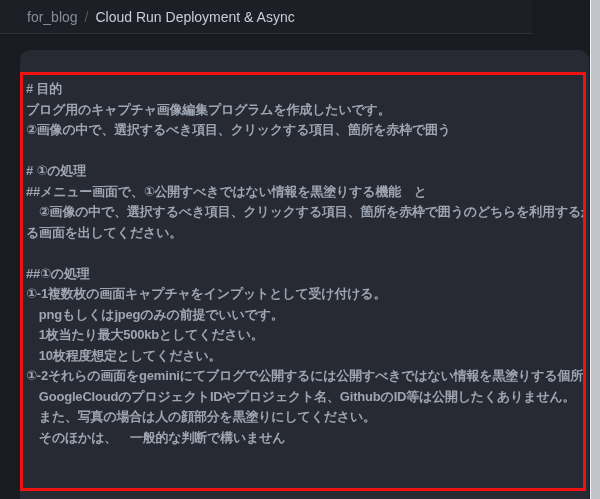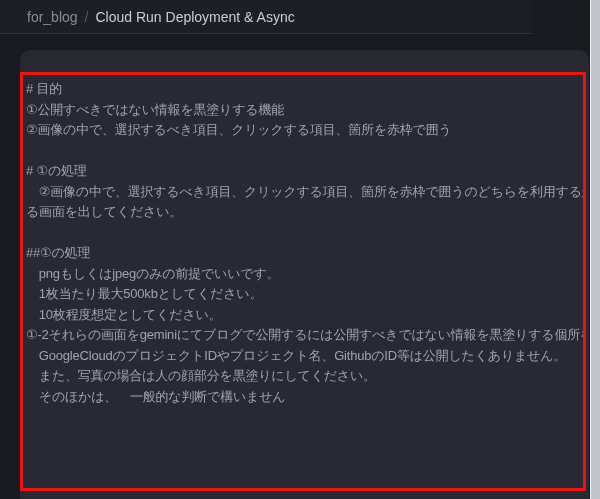--- a/index.html
+++ b/index.html
@@ -44,20 +44,21 @@
   .prompt-text{
     color:var(--text);
     font-size:13px;
     line-height:20.5px;
     letter-spacing:-0.2px;
   }
   .line{
     white-space:pre;
     min-height:20.5px;
     overflow:hidden;
+    font-weight:bold;
   }
   .annotation-box{
     position:absolute;left:20px;top:72px;width:566px;height:419px;
     border:3px solid var(--red-frame);
     z-index:3;
     pointer-events:none;
   }
   .scrollbar{
     position:absolute;top:0;right:0;width:10px;height:499px;
     background:var(--scrollbar);
@@ -72,28 +73,30 @@
   <nav class="breadcrumb">
     <span class="crumb-folder">for_blog</span>
     <span class="crumb-sep">/</span>
     <span class="crumb-title">Cloud Run Deployment &amp; Async</span>
   </nav>
 </div>
 
 <div class="prompt-panel">
   <div class="prompt-text">
       <div class="line"># 目的</div>
-      <div class="line">①公開すべきではない情報を黒塗りする機能</div>
+      <div class="line">ブログ用のキャプチャ画像編集プログラムを作成したいです。</div>
       <div class="line">②画像の中で、選択するべき項目、クリックする項目、箇所を赤枠で囲う</div>
       <div class="line"></div>
       <div class="line"># ①の処理</div>
+      <div class="line">##メニュー画面で、①公開すべきではない情報を黒塗りする機能　と</div>
       <div class="line">　②画像の中で、選択するべき項目、クリックする項目、箇所を赤枠で囲うのどちらを利用するか選択す</div>
       <div class="line">る画面を出してください。</div>
       <div class="line"></div>
       <div class="line">##①の処理</div>
+      <div class="line">①-1複数枚の画面キャプチャをインプットとして受け付ける。</div>
       <div class="line">　pngもしくはjpegのみの前提でいいです。</div>
       <div class="line">　1枚当たり最大500kbとしてください。</div>
       <div class="line">　10枚程度想定としてください。</div>
       <div class="line">①-2それらの画面をgeminiにてブログで公開するには公開すべきではない情報を黒塗りする個所を</div>
       <div class="line">　GoogleCloudのプロジェクトIDやプロジェクト名、GithubのID等は公開したくありません。</div>
       <div class="line">　また、写真の場合は人の顔部分を黒塗りにしてください。</div>
       <div class="line">　そのほかは、　一般的な判断で構いません</div>
     </div>
 </div>
 

